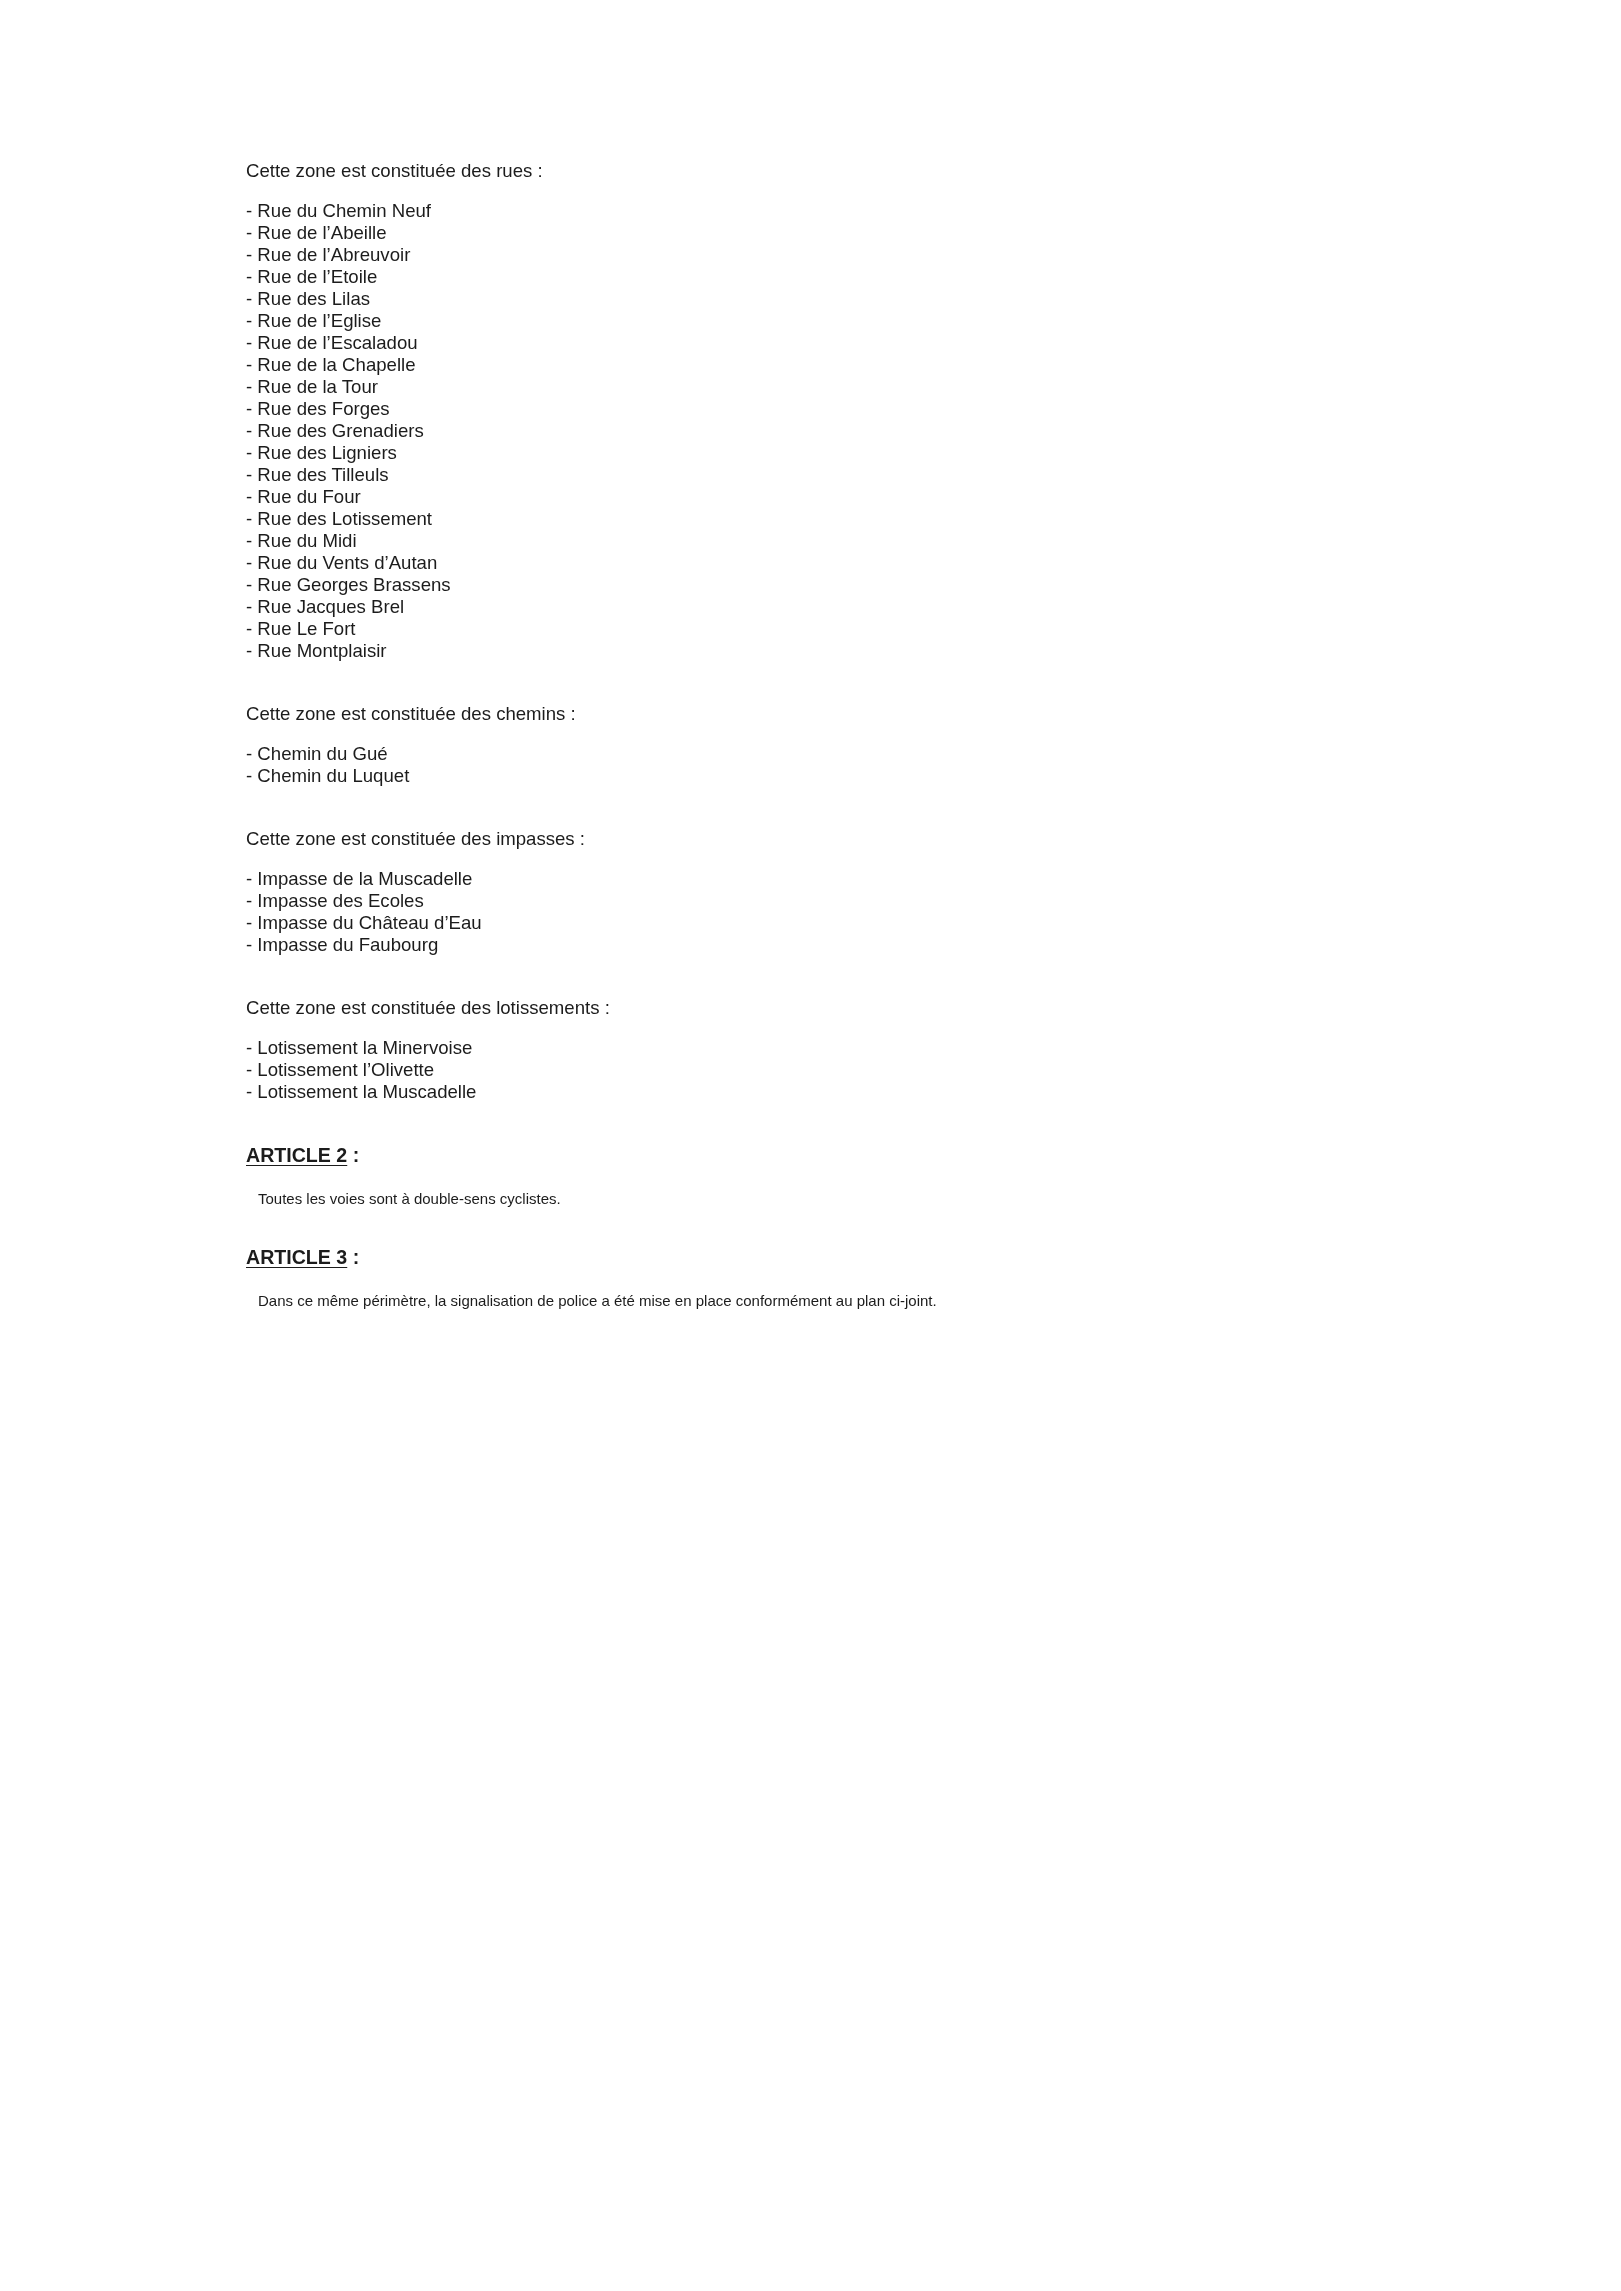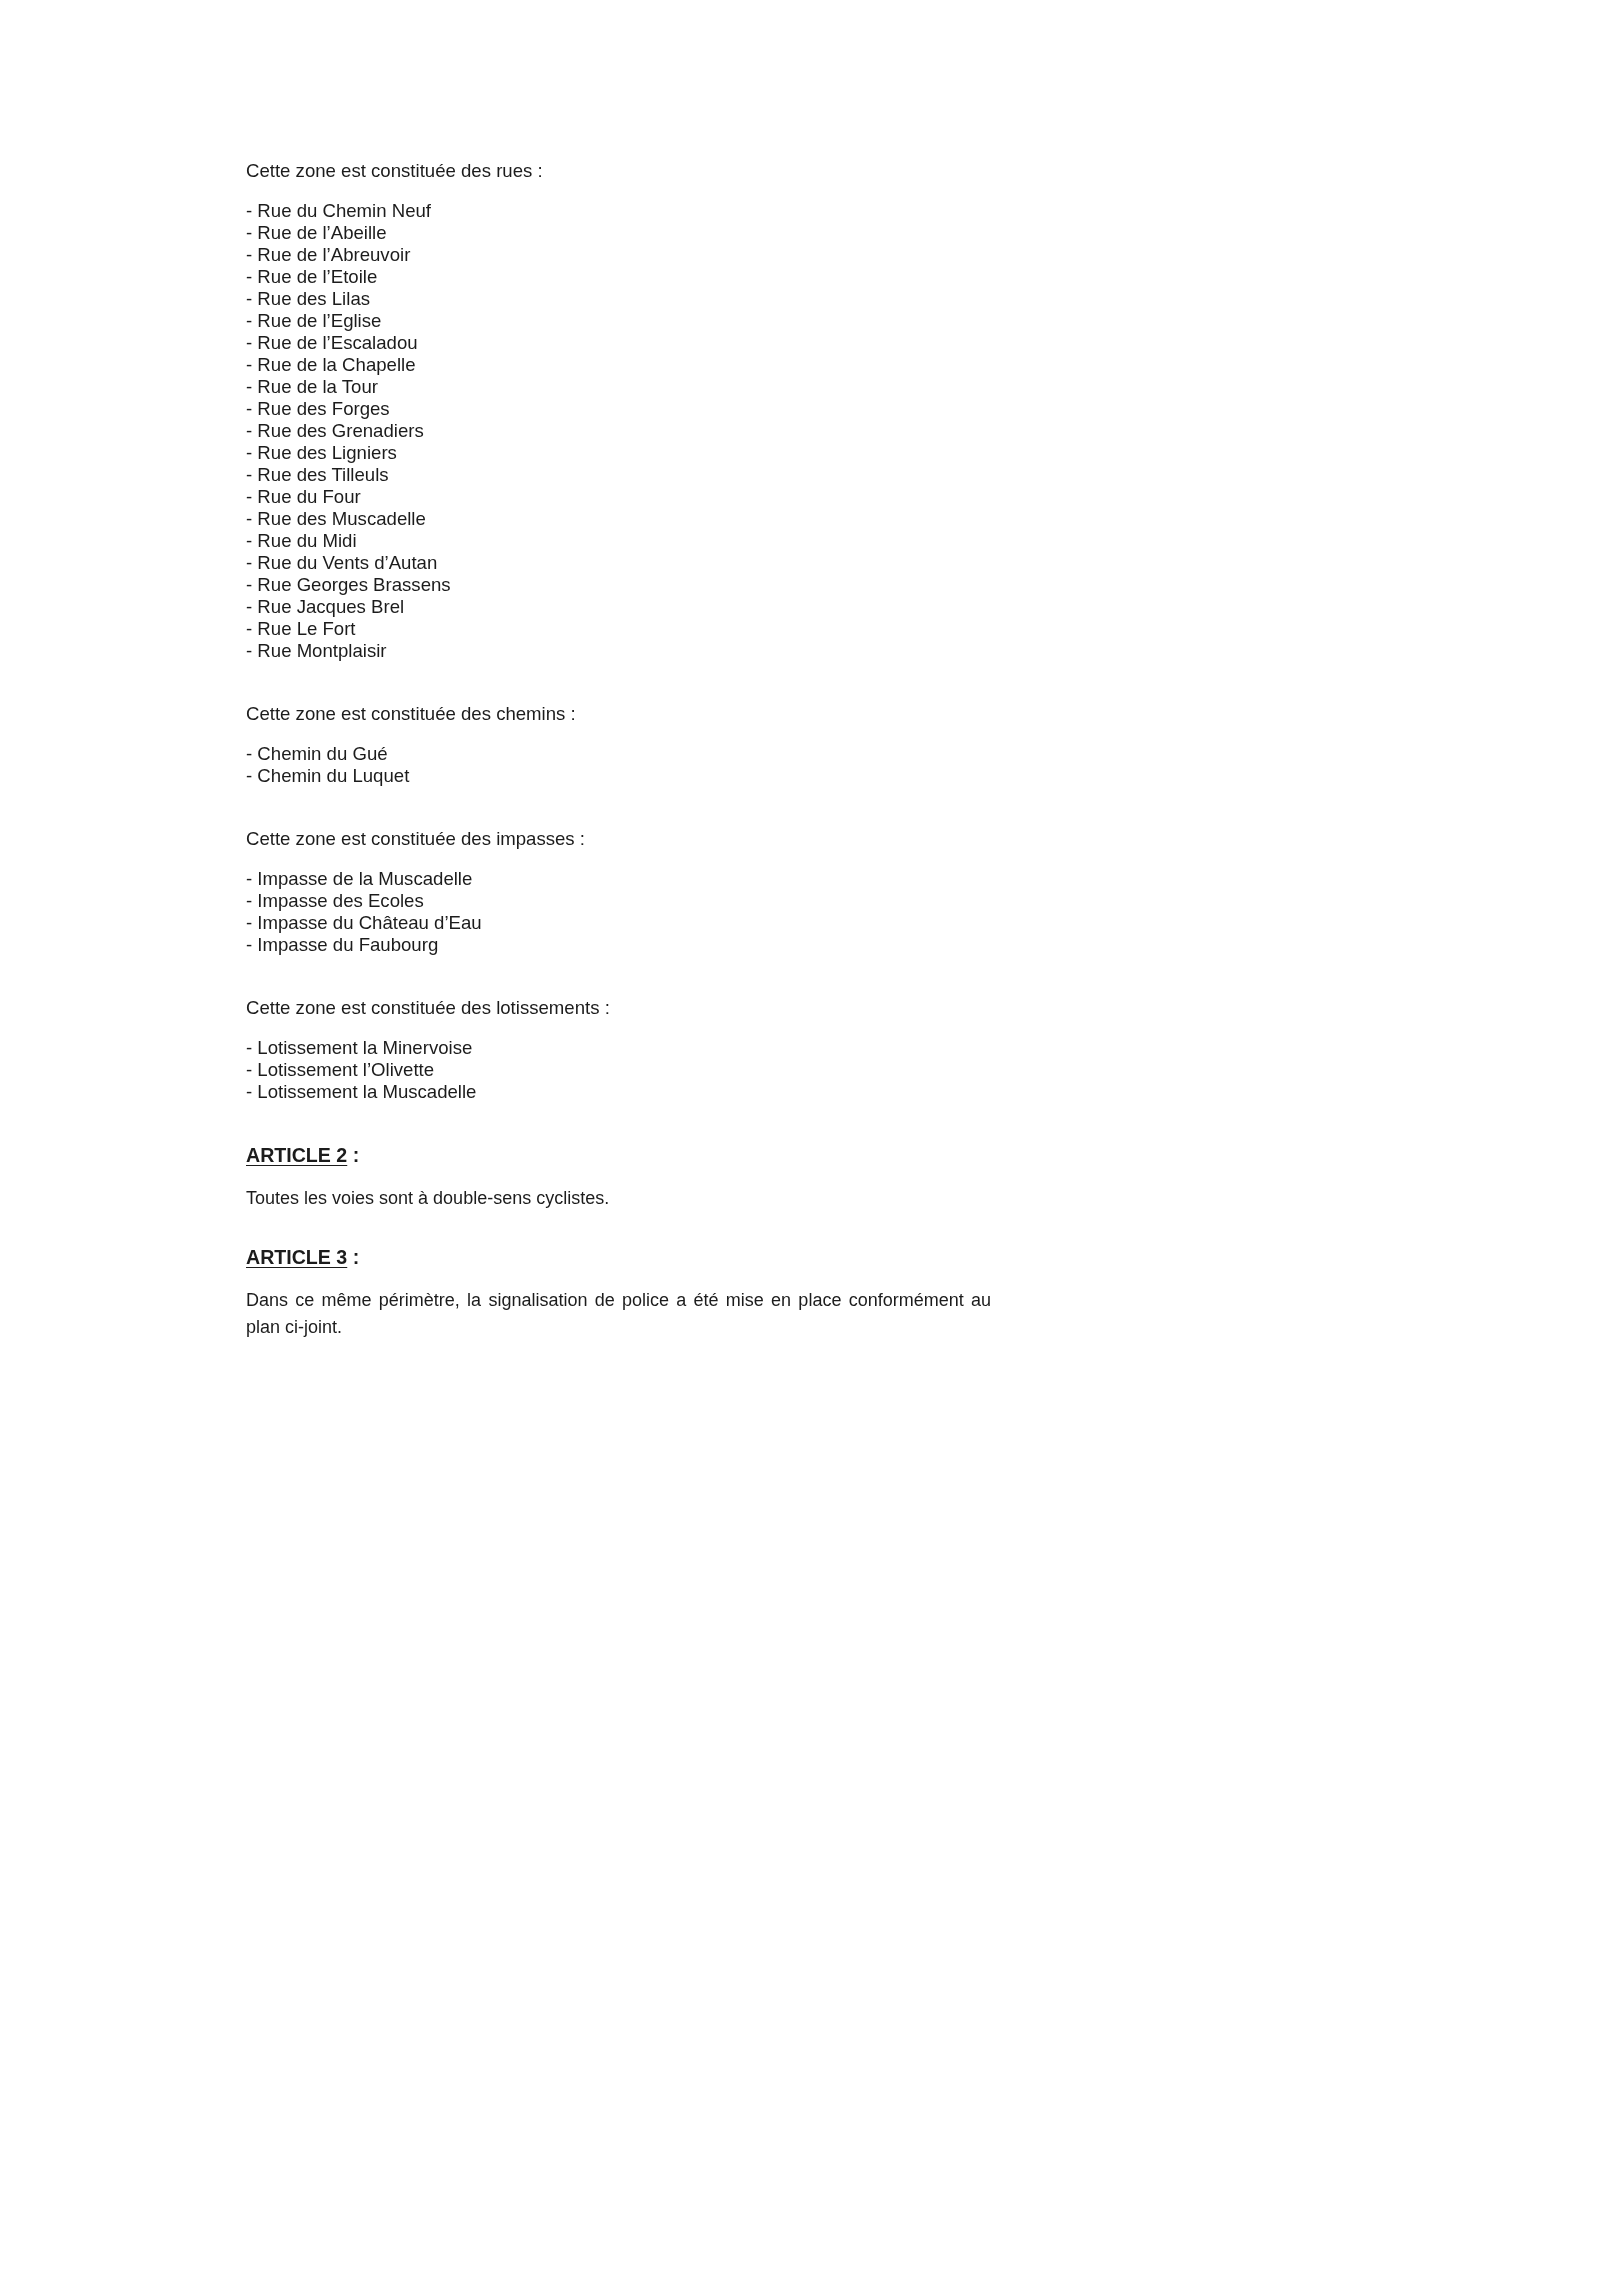--- a/index.html
+++ b/index.html
@@ -42,23 +42,23 @@
     font-size: 19.6px;
     line-height: 23.5px;
     font-weight: bold;
     margin: 33px 0 17.6px 0;
   }
   .article-title {
     text-decoration: underline;
     text-underline-offset: 2.9px;
   }
   .article-body {
-    font-size: 18px;
+    font-size: 15px;
     line-height: 27.4px;
-    margin: 0;
+    margin: 12px;
     width: 745px;
   }
   .article-body.justified {
     text-align: justify;
   }
 </style>
 </head>
 <body>
 
 <div class="page">
@@ -74,21 +74,21 @@
           <div class="list-item">- Rue des Lilas</div>
           <div class="list-item">- Rue de l’Eglise</div>
           <div class="list-item">- Rue de l’Escaladou</div>
           <div class="list-item">- Rue de la Chapelle</div>
           <div class="list-item">- Rue de la Tour</div>
           <div class="list-item">- Rue des Forges</div>
           <div class="list-item">- Rue des Grenadiers</div>
           <div class="list-item">- Rue des Ligniers</div>
           <div class="list-item">- Rue des Tilleuls</div>
           <div class="list-item">- Rue du Four</div>
-          <div class="list-item">- Rue des Muscadelle</div>
+          <div class="list-item">- Rue des Lotissement</div>
           <div class="list-item">- Rue du Midi</div>
           <div class="list-item">- Rue du Vents d’Autan</div>
           <div class="list-item">- Rue Georges Brassens</div>
           <div class="list-item">- Rue Jacques Brel</div>
           <div class="list-item">- Rue Le Fort</div>
           <div class="list-item">- Rue Montplaisir</div>
         </div>
     </div>
 
     <div class="section">

